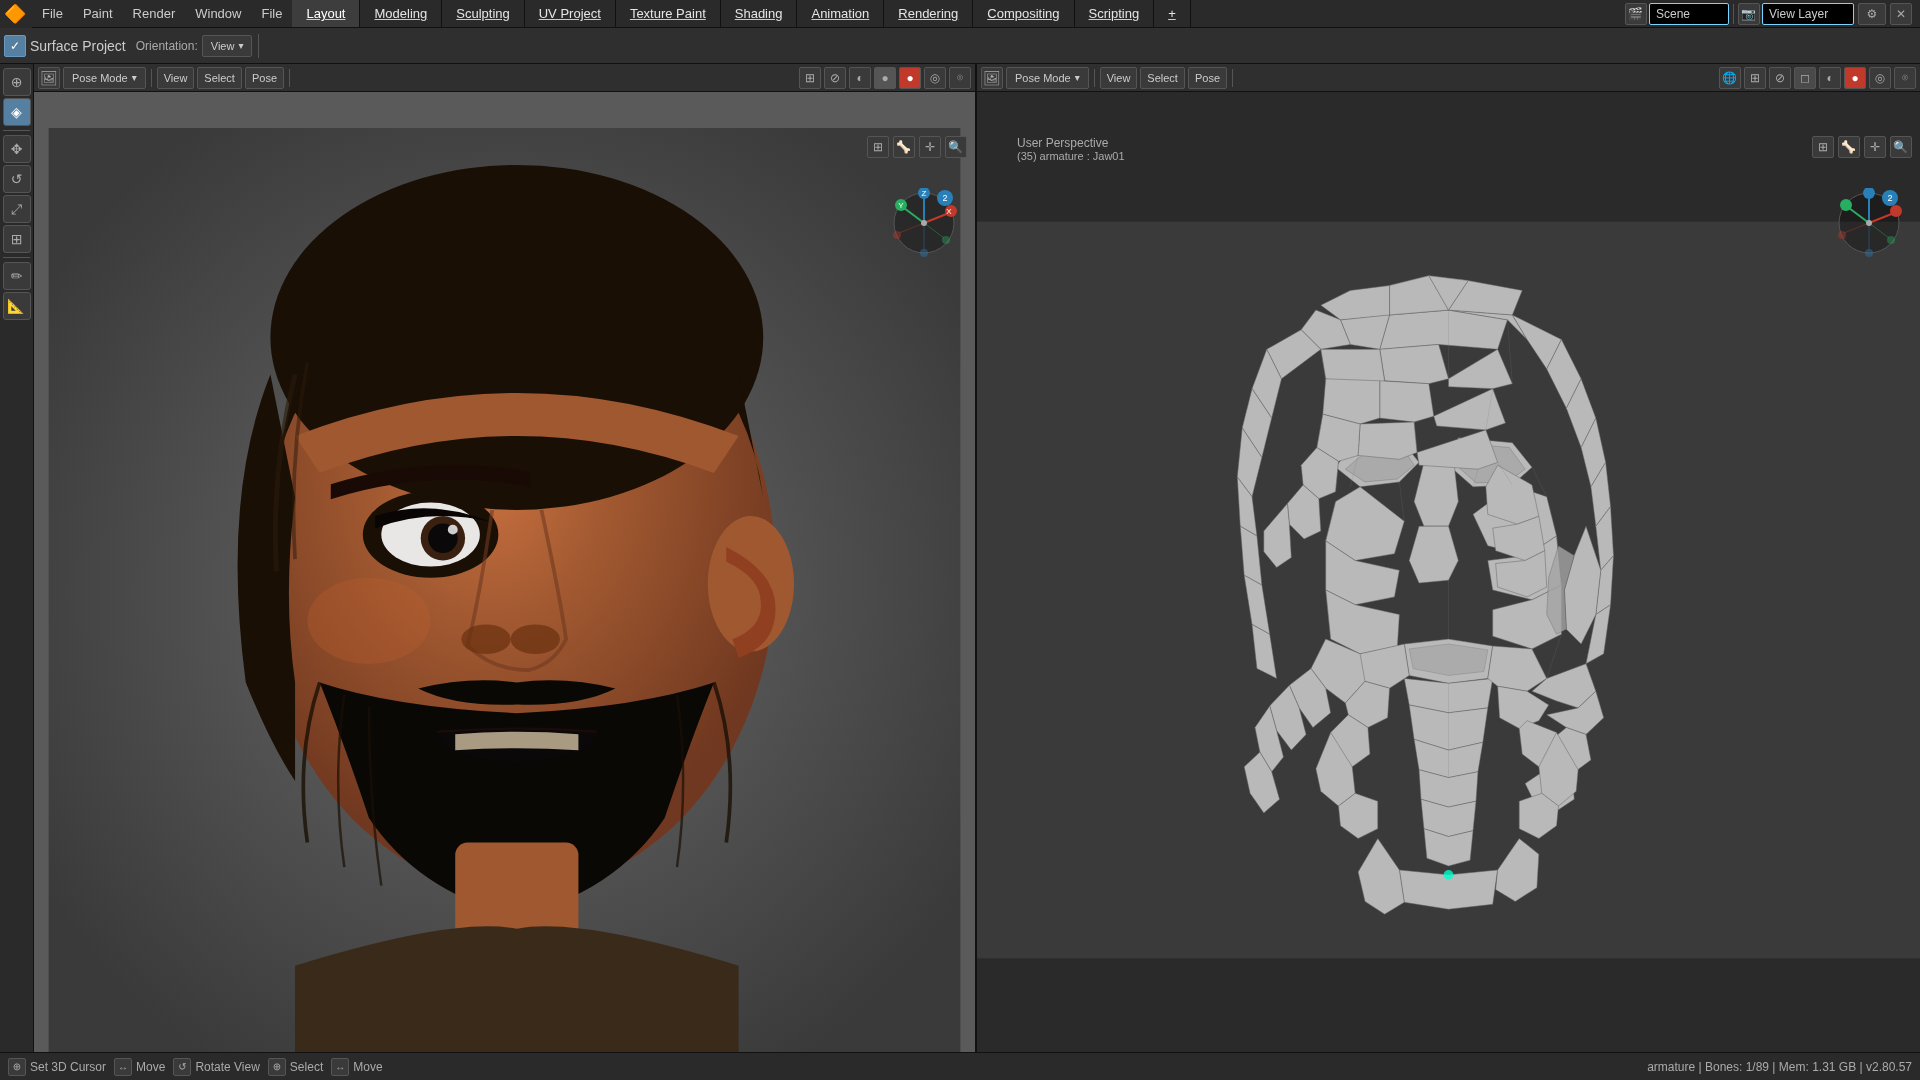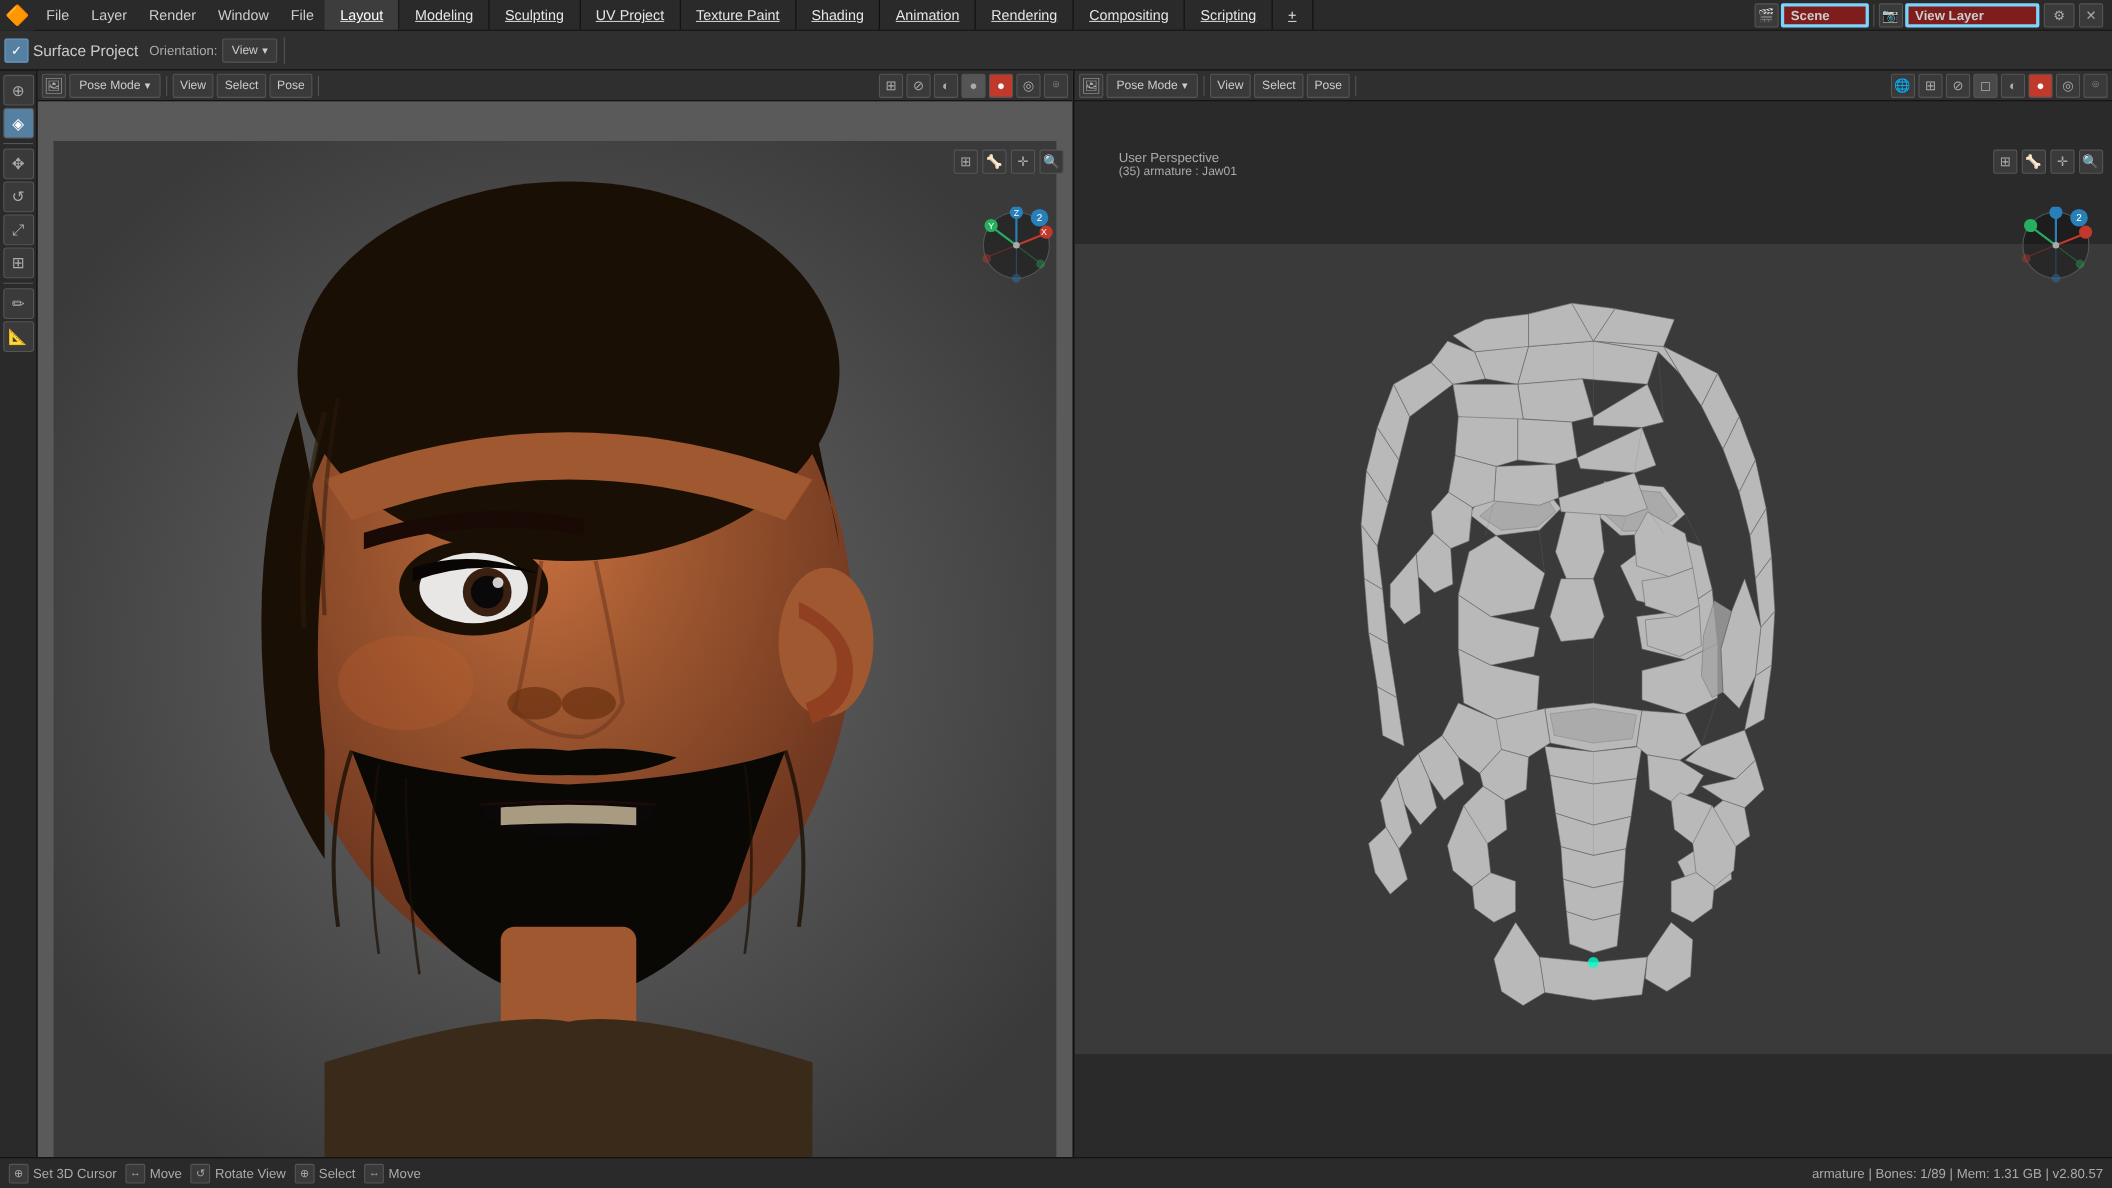--- a/index.html
+++ b/index.html
@@ -331,39 +331,38 @@
 
     .scene-controls {
       display: flex;
       align-items: center;
       gap: 2px;
     }
 
     .scene-input {
       height: 22px;
       padding: 0 6px;
-      background: #7f1d1d;
-      border: 3px solid #7dd3fc;
+      background: #000000;
+      border: 1px solid #7dd3fc;
       color: #ccc;
       font-size: 12px;
       border-radius: 2px;
       width: 80px;
-      font-weight: bold;
     }
   </style>
 </head>
 <body>
 
 <div id="top-menu">
   <div class="blender-logo">
     <span style="font-size:18px;">🔶</span>
   </div>
   <div class="menu-items">
     <div class="menu-item">File</div>
-    <div class="menu-item">Layer</div>
+    <div class="menu-item">Paint</div>
     <div class="menu-item">Render</div>
     <div class="menu-item">Window</div>
     <div class="menu-item">File</div>
   </div>
 
   <div class="workspace-tabs">
     <div class="workspace-tab active">Layout</div>
     <div class="workspace-tab">Modeling</div>
     <div class="workspace-tab">Sculpting</div>
     <div class="workspace-tab">UV Project</div>
@@ -377,21 +376,21 @@
   </div>
 
   <div class="top-right-section">
     <div class="scene-controls">
       <div class="icon-btn">🎬</div>
       <div class="scene-input" style="display:inline-flex;align-items:center;font-size:12px;">Scene</div>
     </div>
     <div style="width:1px;height:20px;background:#555;"></div>
     <div class="scene-controls">
       <div class="icon-btn">📷</div>
-      <div class="scene-input" style="display:inline-flex;align-items:center;font-size:12px;width:122px;">View Layer</div>
+      <div class="scene-input" style="display:inline-flex;align-items:center;font-size:12px;width:92px;">View Layer</div>
     </div>
     <div class="icon-btn" style="width:28px;height:22px;">⚙</div>
     <div class="icon-btn" style="width:22px;height:22px;">✕</div>
   </div>
 </div>
 
 <div id="toolbar-row">
 
   <div class="checkbox-btn">✓</div>
   <span style="font-size:14px;color:#ccc;margin-right:6px;">Surface Project</span>

